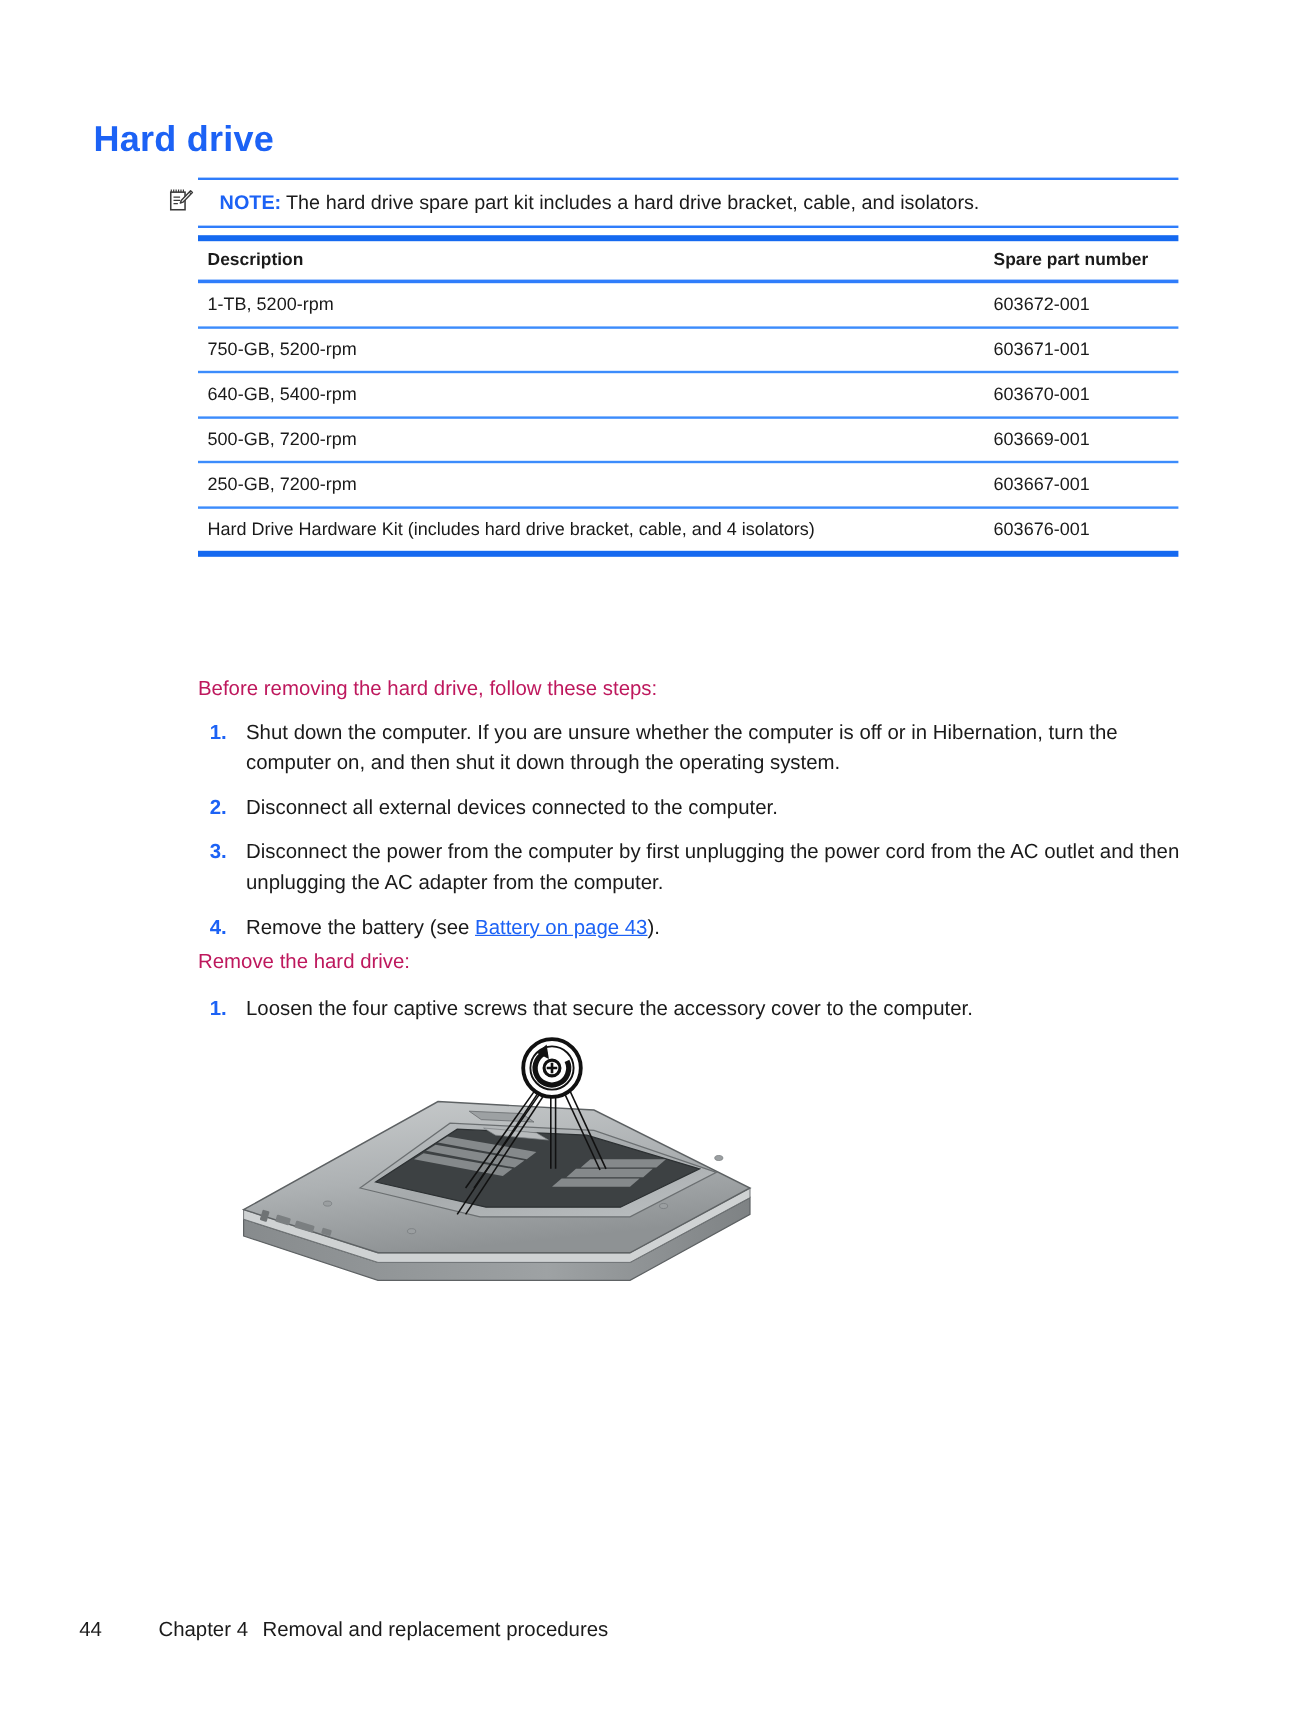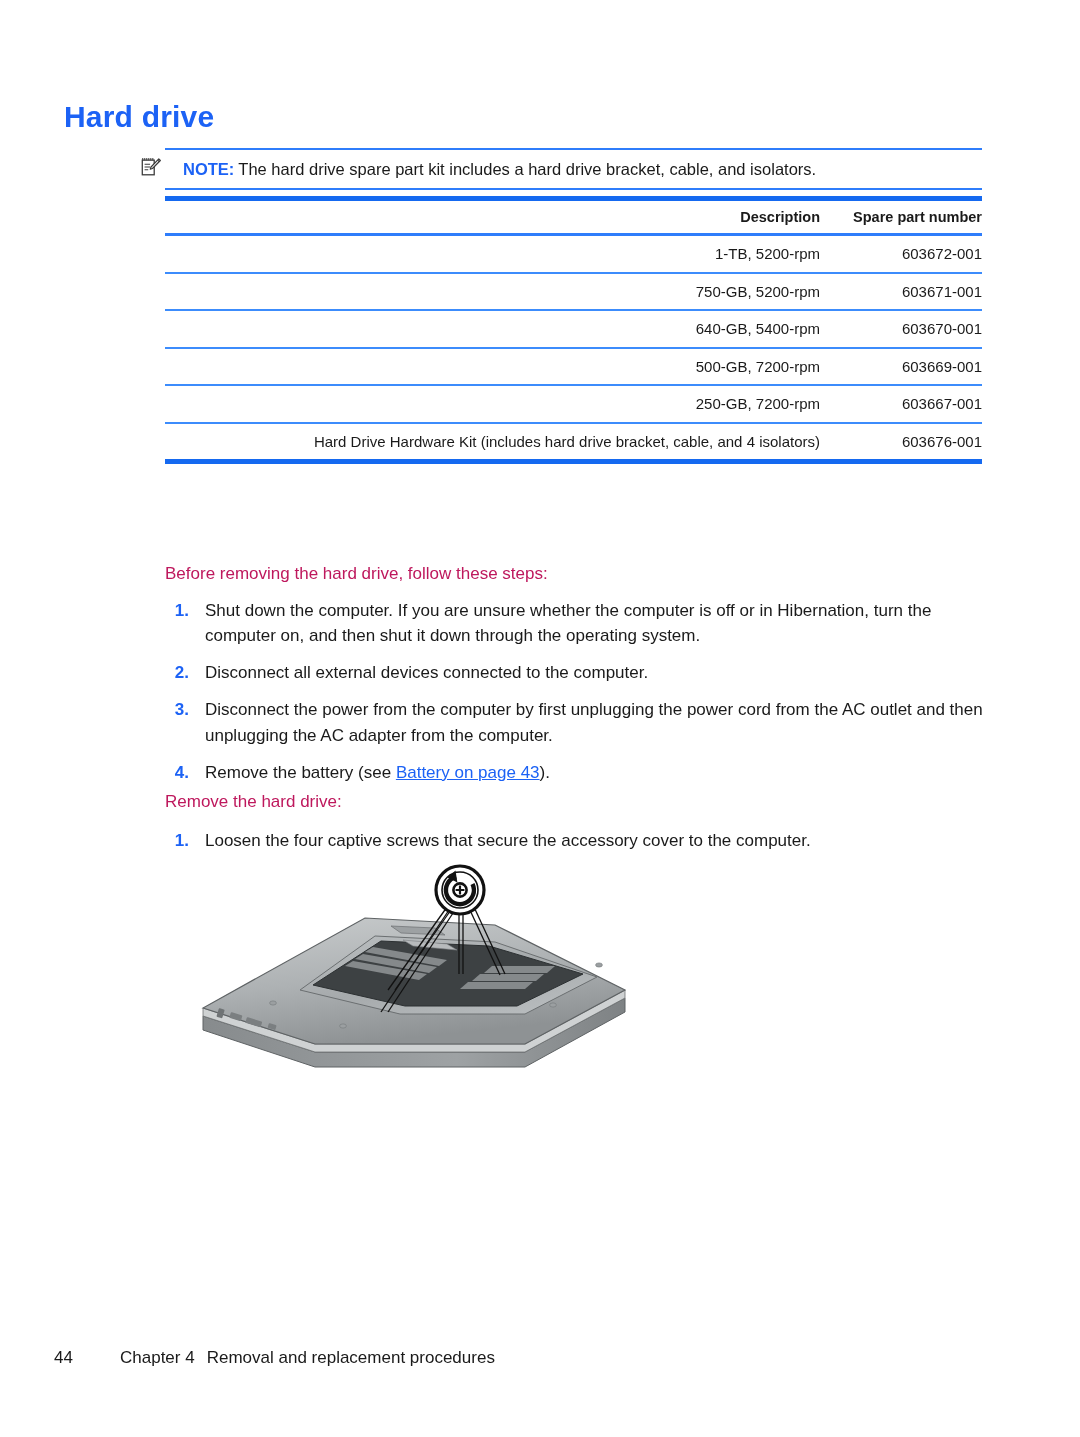--- a/index.html
+++ b/index.html
@@ -18,21 +18,21 @@
 
   .page {
     position: absolute;
     inset: 0;
     background: #fff;
   }
 
   
   .page-heading {
     position: absolute;
-    left: 64px;
+    left: 78px;
     top: 100px;
     font-size: 30px;
     font-weight: bold;
     color: #1c62f5;
     letter-spacing: 0.2px;
   }
 
   
   .note-block {
     position: absolute;
@@ -76,21 +76,21 @@
   .parts-table {
     position: absolute;
     left: 165px;
     top: 196px;
     width: 817px;
     border-collapse: collapse;
     table-layout: fixed;
   }
   .parts-table th,
   .parts-table td {
-    text-align: right;
+    text-align: left;
     vertical-align: middle;
     padding: 0 0 0 8px;
     font-size: 15px;
     color: #1a1a1a;
   }
   .parts-table thead th {
     height: 32px;
     font-weight: bold;
     font-size: 14.5px;
     border-top: 5px solid #1569f0;
@@ -153,21 +153,21 @@
     position: absolute;
     left: 195px;
     top: 862px;
     width: 450px;
     height: 230px;
   }
 
   
   .footer {
     position: absolute;
-    left: 54px;
+    left: 66px;
     top: 1348px;
     font-size: 17px;
     color: #1a1a1a;
   }
   .footer .pg-num {
     display: inline-block;
     width: 66px;
   }
   .footer .chapter {
     margin-right: 12px;

